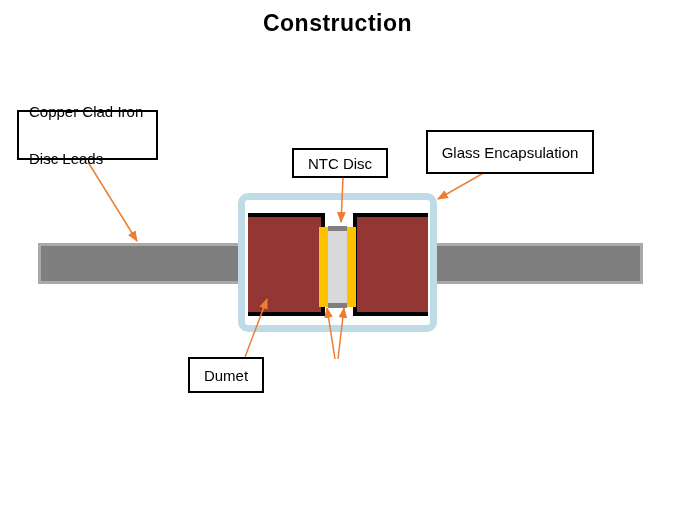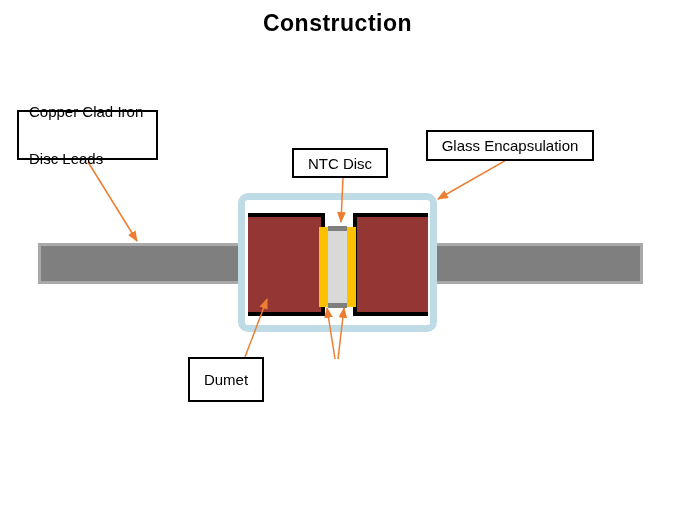--- a/index.html
+++ b/index.html
@@ -52,22 +52,22 @@
   .label-box{
     position:absolute;background:#ffffff;border:2px solid #000000;
     box-sizing:border-box;color:#000000;font-size:15px;line-height:17px;
     display:flex;flex-direction:column;justify-content:center;
     z-index:6;
   }
   .label-center{align-items:center;text-align:center;}
   .label-left{align-items:flex-start;padding-left:10px;text-align:left;gap:30px;}
   .box-copper{left:17px;top:110px;width:141px;height:50px;}
   .box-ntc{left:292px;top:148px;width:96px;height:30px;justify-content:center;}
-  .box-glass{left:426px;top:130px;width:168px;height:31px;}
-  .box-dumet{left:188px;top:357px;width:76px;height:45px;}
+  .box-glass{left:426px;top:130px;width:168px;height:44px;}
+  .box-dumet{left:188px;top:357px;width:76px;height:36px;}
   .box-metal{left:282px;top:360px;width:101px;height:48px;}
 </style>
 </head>
 <body>
 
 <div class="stage">
 
   <div class="title">Construction</div>
 
   <div class="lead-bar"></div>

